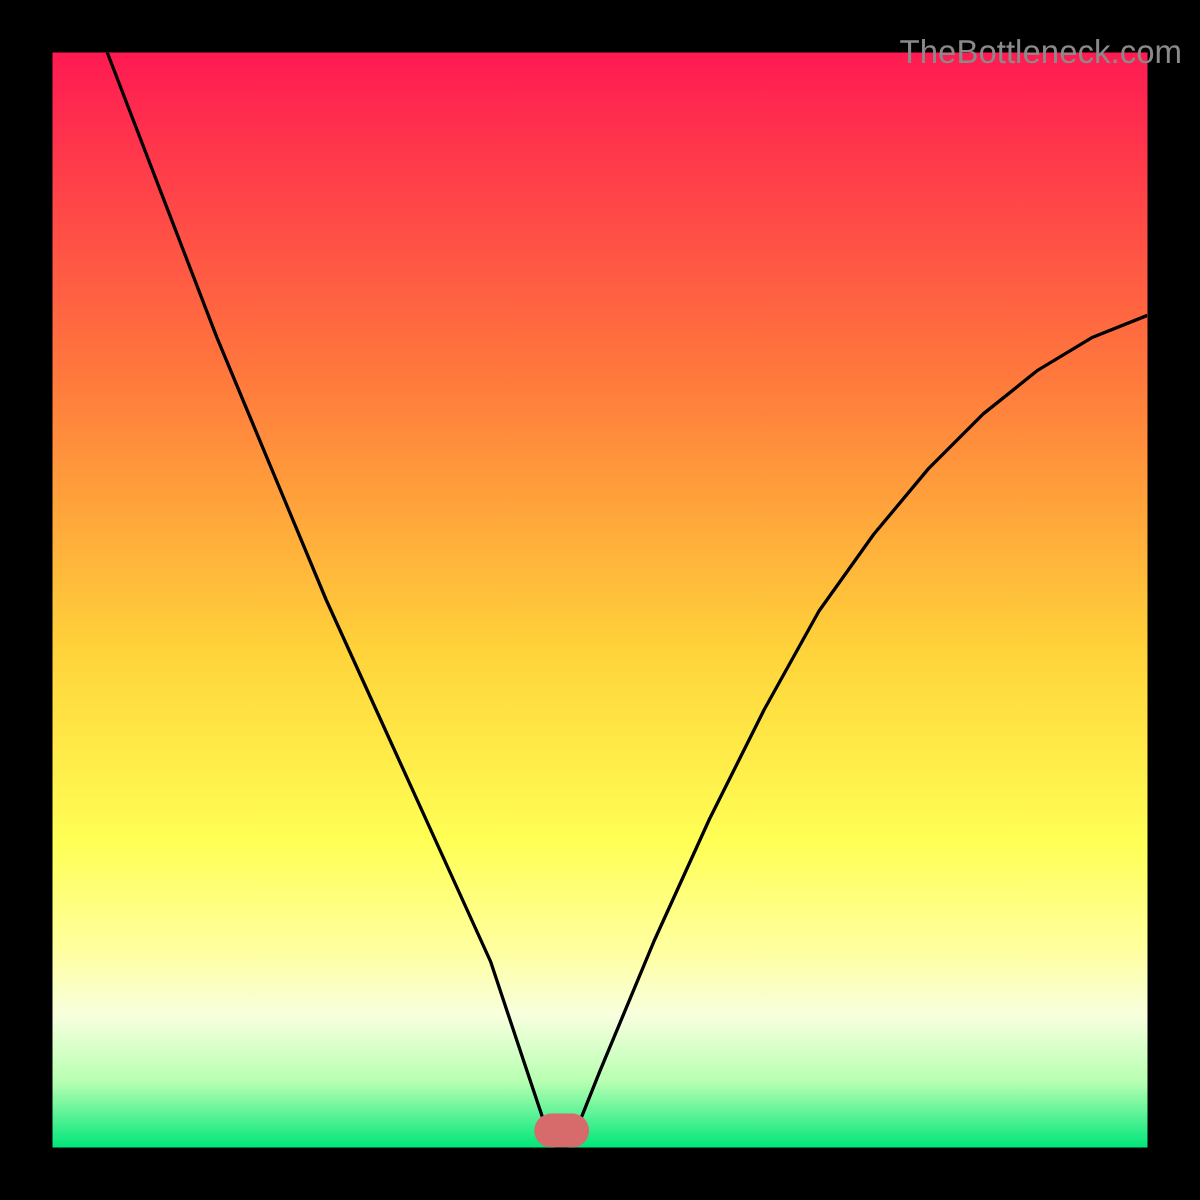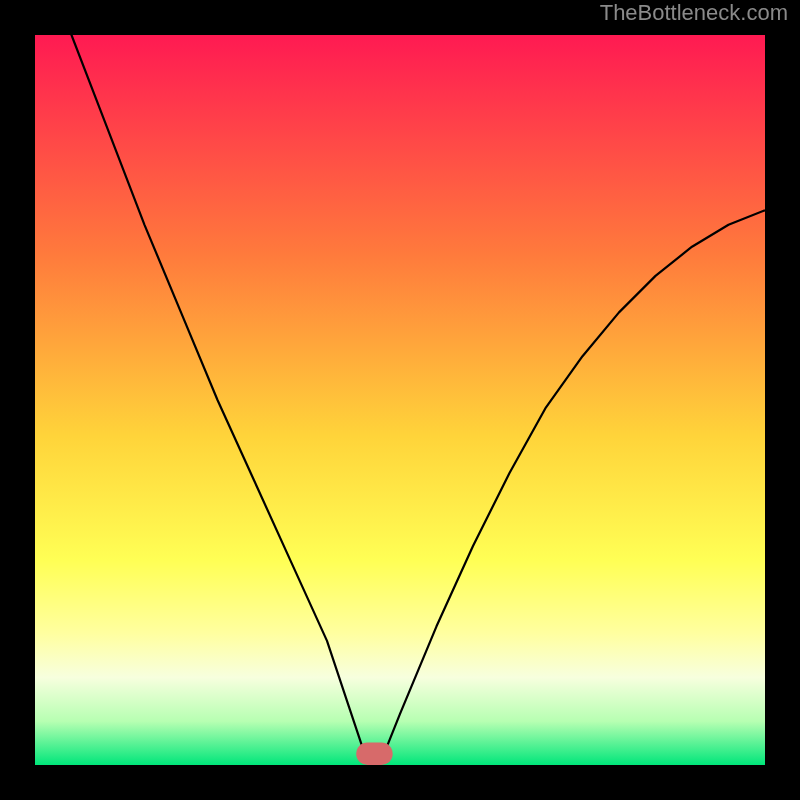--- a/index.html
+++ b/index.html
@@ -10,21 +10,21 @@
     background: #000000;
     overflow: hidden;
   }
   .container {
     position: relative;
     width: 800px;
     height: 800px;
   }
   .watermark {
     position: absolute;
-    top: 0;
+    top: 22px;
     right: 12px;
     font-family: Arial, Helvetica, sans-serif;
     font-size: 22px;
     font-weight: 500;
     color: #8a8a8a;
     z-index: 10;
   }
   svg {
     position: absolute;
     top: 0;

